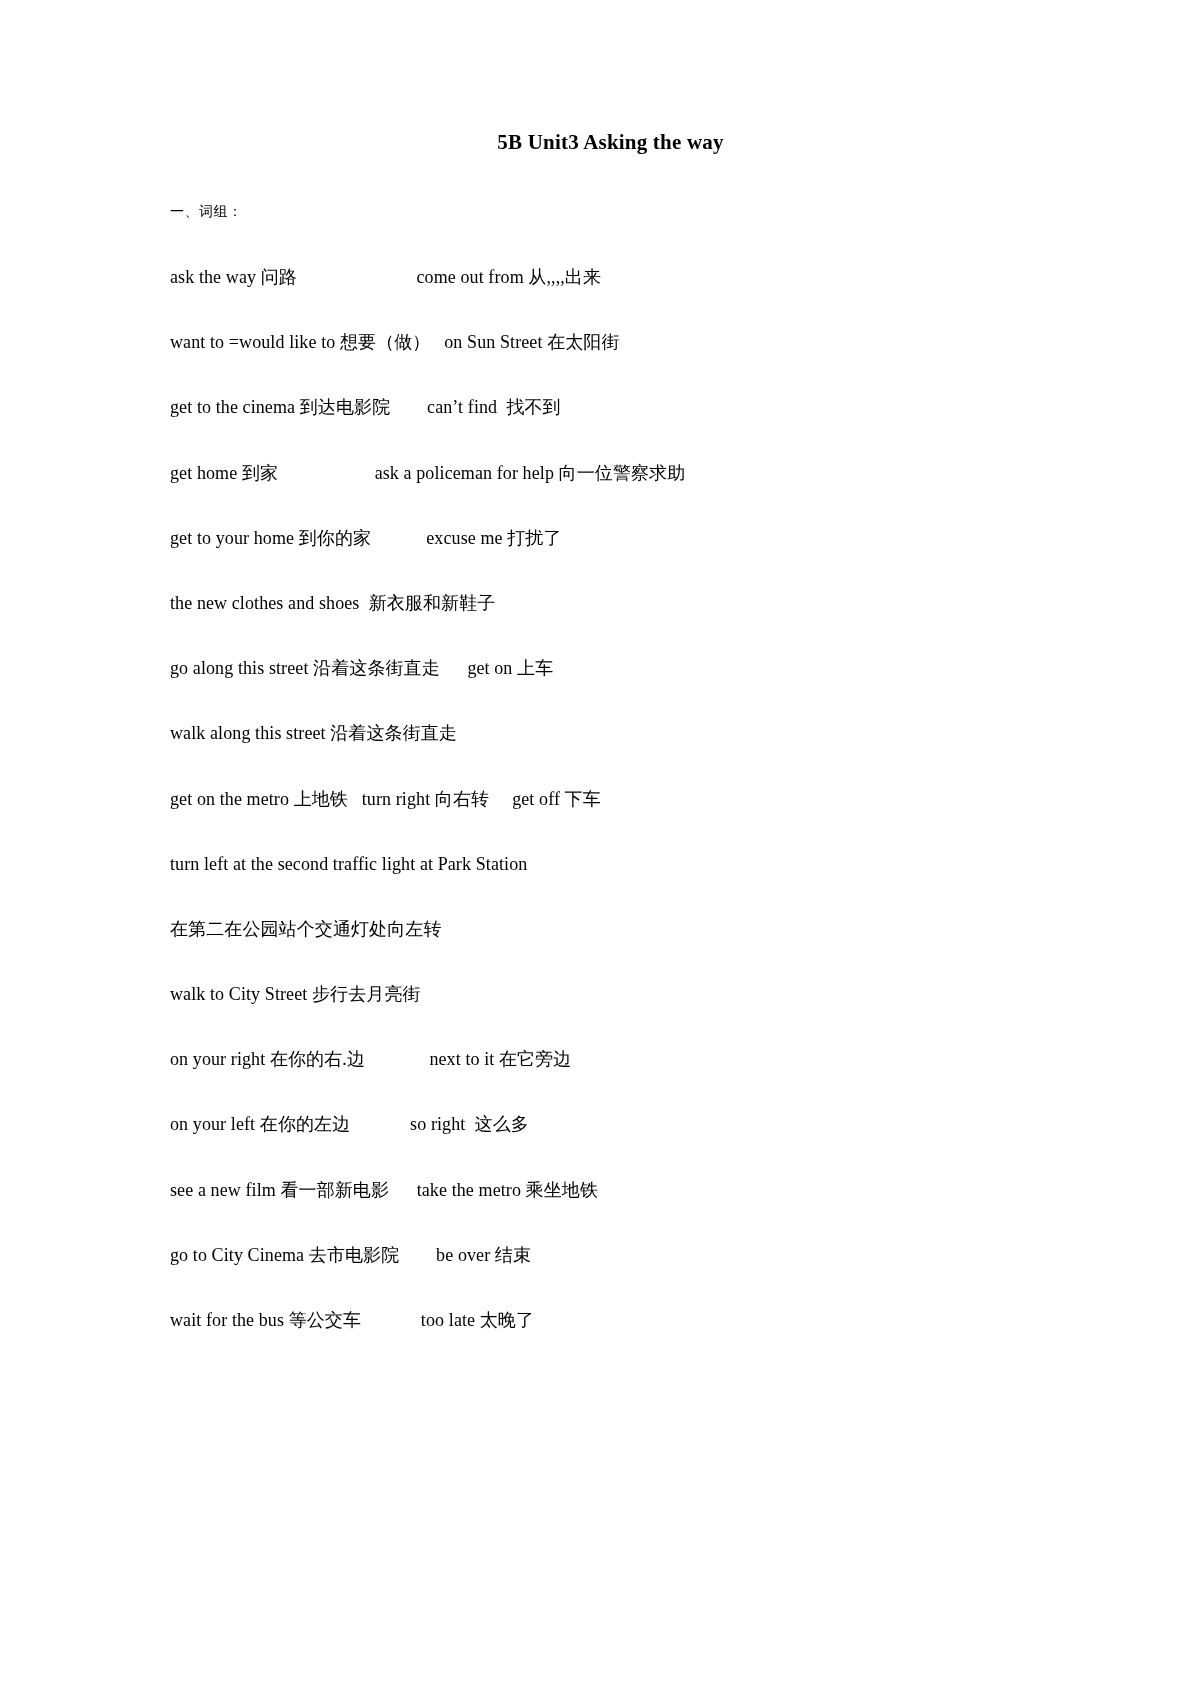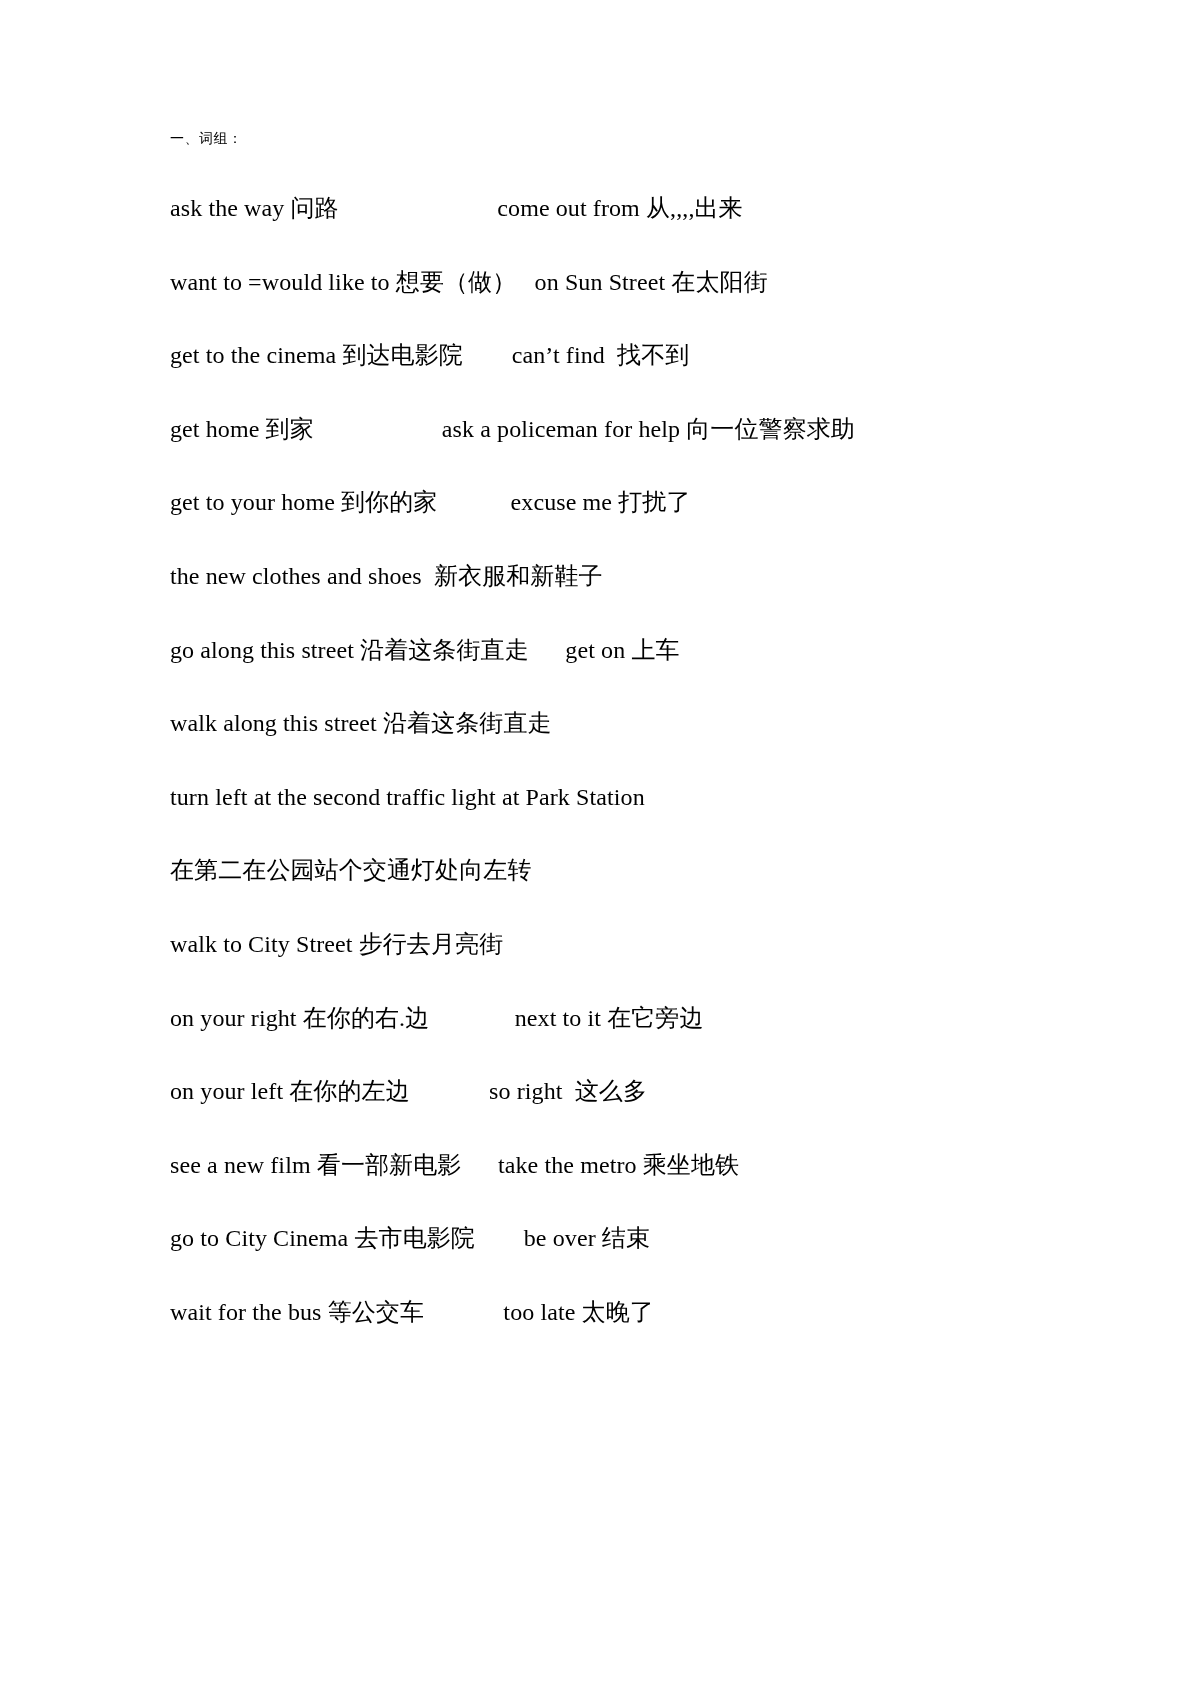--- a/index.html
+++ b/index.html
@@ -33,47 +33,49 @@
     font-size: 14px;
     margin: 0 0 44px 0;
     letter-spacing: 0.5px;
   }
   .phrase-list {
     margin: 0;
     padding: 0;
     list-style: none;
   }
   .phrase-row {
-    font-size: 24px;
+    font-size: 18px;
     line-height: 1.4;
     margin-bottom: 40px;
     white-space: pre;
     letter-spacing: 0.1px;
   }
   .phrase-row:last-child {
     margin-bottom: 4px;
   }
 </style>
 </head>
 <body>
 
 <div class="page">
 
+  <div class="doc-title">5B Unit3 Asking the way</div>
 
   <div class="section-heading">一、词组：</div>
 
   <div class="phrase-list">
     <div class="phrase-row">ask the way 问路                          come out from 从,,,,出来</div>
     <div class="phrase-row">want to =would like to 想要（做）   on Sun Street 在太阳街</div>
     <div class="phrase-row">get to the cinema 到达电影院        can’t find  找不到</div>
     <div class="phrase-row">get home 到家                     ask a policeman for help 向一位警察求助</div>
     <div class="phrase-row">get to your home 到你的家            excuse me 打扰了</div>
     <div class="phrase-row">the new clothes and shoes  新衣服和新鞋子</div>
     <div class="phrase-row">go along this street 沿着这条街直走      get on 上车</div>
     <div class="phrase-row">walk along this street 沿着这条街直走</div>
+    <div class="phrase-row">get on the metro 上地铁   turn right 向右转     get off 下车</div>
     <div class="phrase-row">turn left at the second traffic light at Park Station</div>
     <div class="phrase-row">在第二在公园站个交通灯处向左转</div>
     <div class="phrase-row">walk to City Street 步行去月亮街</div>
     <div class="phrase-row">on your right 在你的右.边              next to it 在它旁边</div>
     <div class="phrase-row">on your left 在你的左边             so right  这么多</div>
     <div class="phrase-row">see a new film 看一部新电影      take the metro 乘坐地铁</div>
     <div class="phrase-row">go to City Cinema 去市电影院        be over 结束</div>
     <div class="phrase-row">wait for the bus 等公交车             too late 太晚了</div>
   </div>
 

